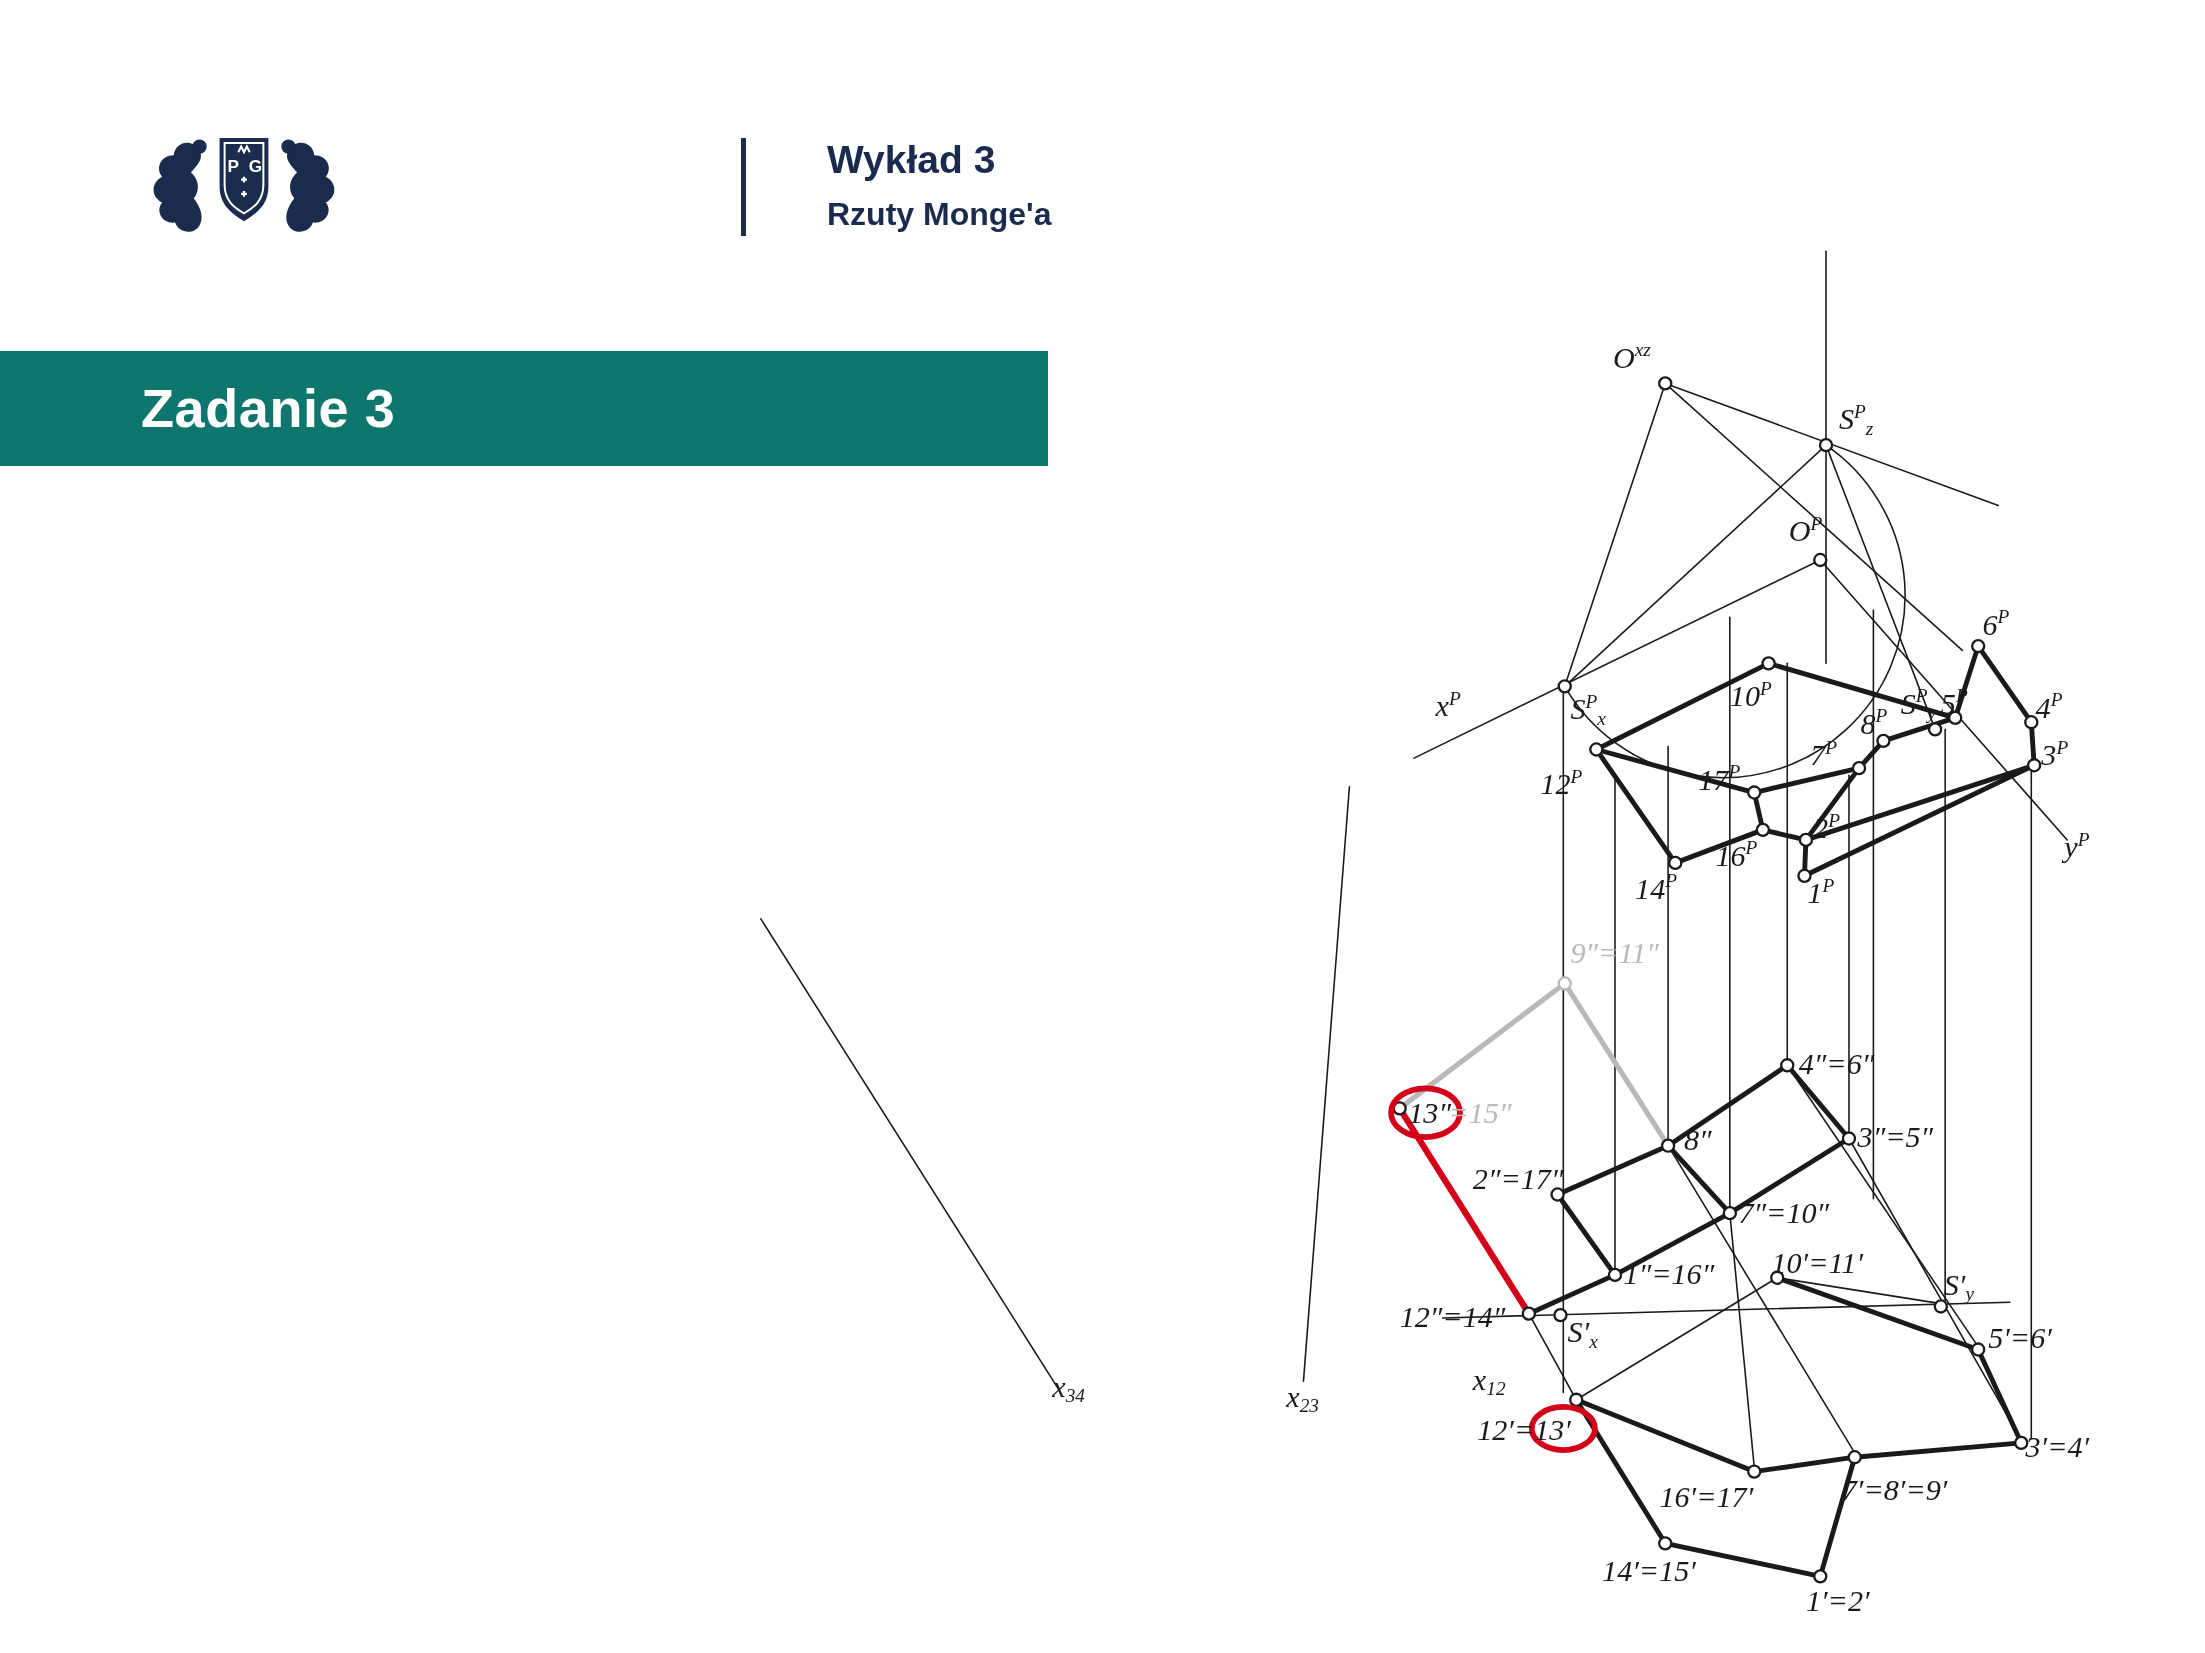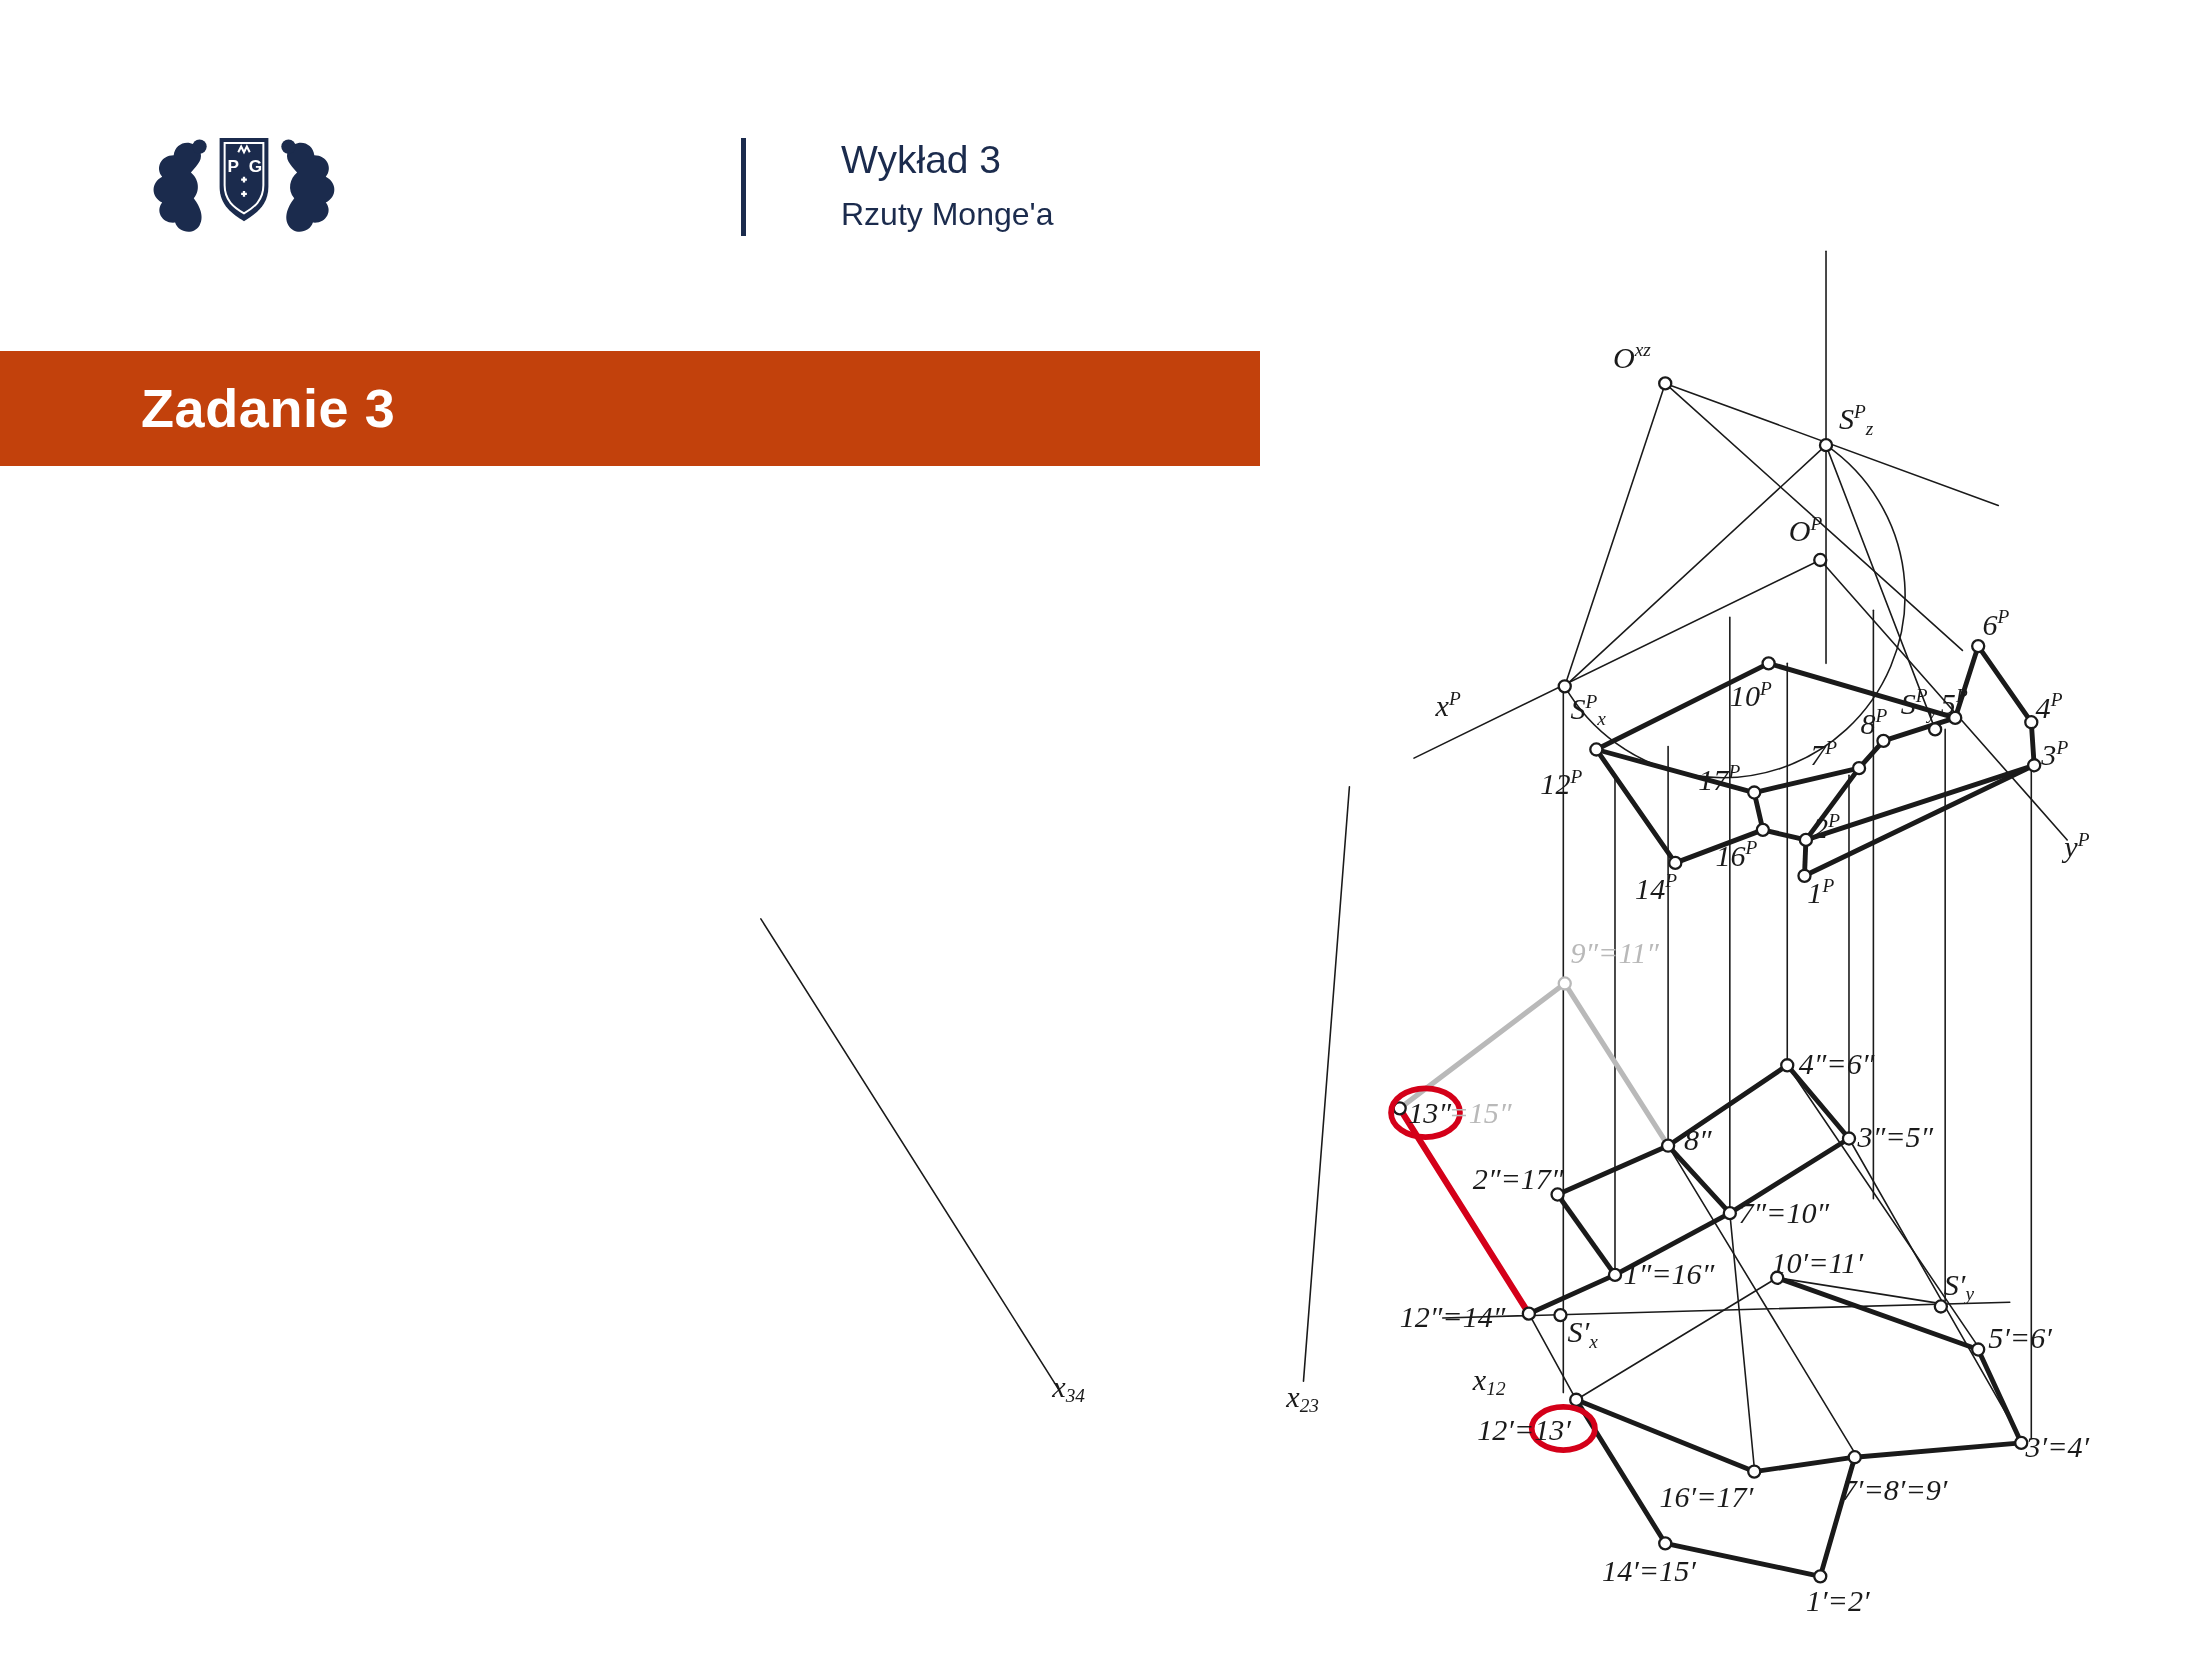--- a/index.html
+++ b/index.html
@@ -10,26 +10,26 @@
   .slide{position:absolute;inset:0;background:#fff;}
 
   
   .logo{position:absolute;left:135px;top:115px;width:218px;height:132px;}
   .logo svg{width:100%;height:100%;}
   .brand{
     position:absolute;left:373px;top:131px;text-align:center;
     font-weight:bold;color:#1b2b4d;font-size:48px;line-height:56px;letter-spacing:0.6px;
   }
   .hdr-divider{position:absolute;left:741px;top:138px;width:4.6px;height:98px;background:#1b2b4d;}
-  .lecture{position:absolute;left:827px;top:137px;color:#1b2b4d;font-weight:normal;margin-left:14px;}
+  .lecture{position:absolute;left:827px;top:137px;color:#1b2b4d;font-weight:bold;}
   .lecture .ltitle{font-size:39px;line-height:45px;}
   .lecture .lsub{font-size:32px;line-height:45px;margin-top:10.3px;}
 
   
-  .banner{position:absolute;left:0;top:351px;width:1260px;height:115px;background:#c2410c;z-index:2;}
+  .banner{position:absolute;left:0;top:351px;width:1048px;height:115px;background:#0f766e;z-index:2;}
   .banner span{
     display:block;margin-left:141px;line-height:115px;color:#ffffff;
     font-weight:bold;font-size:54px;letter-spacing:0.6px;
   }
 
   
   #drawing{position:absolute;left:0;top:0;width:2205px;height:1654px;z-index:1;}
   #drawing text{font-family:"Liberation Serif",serif;font-style:italic;}
 </style>
 </head>

